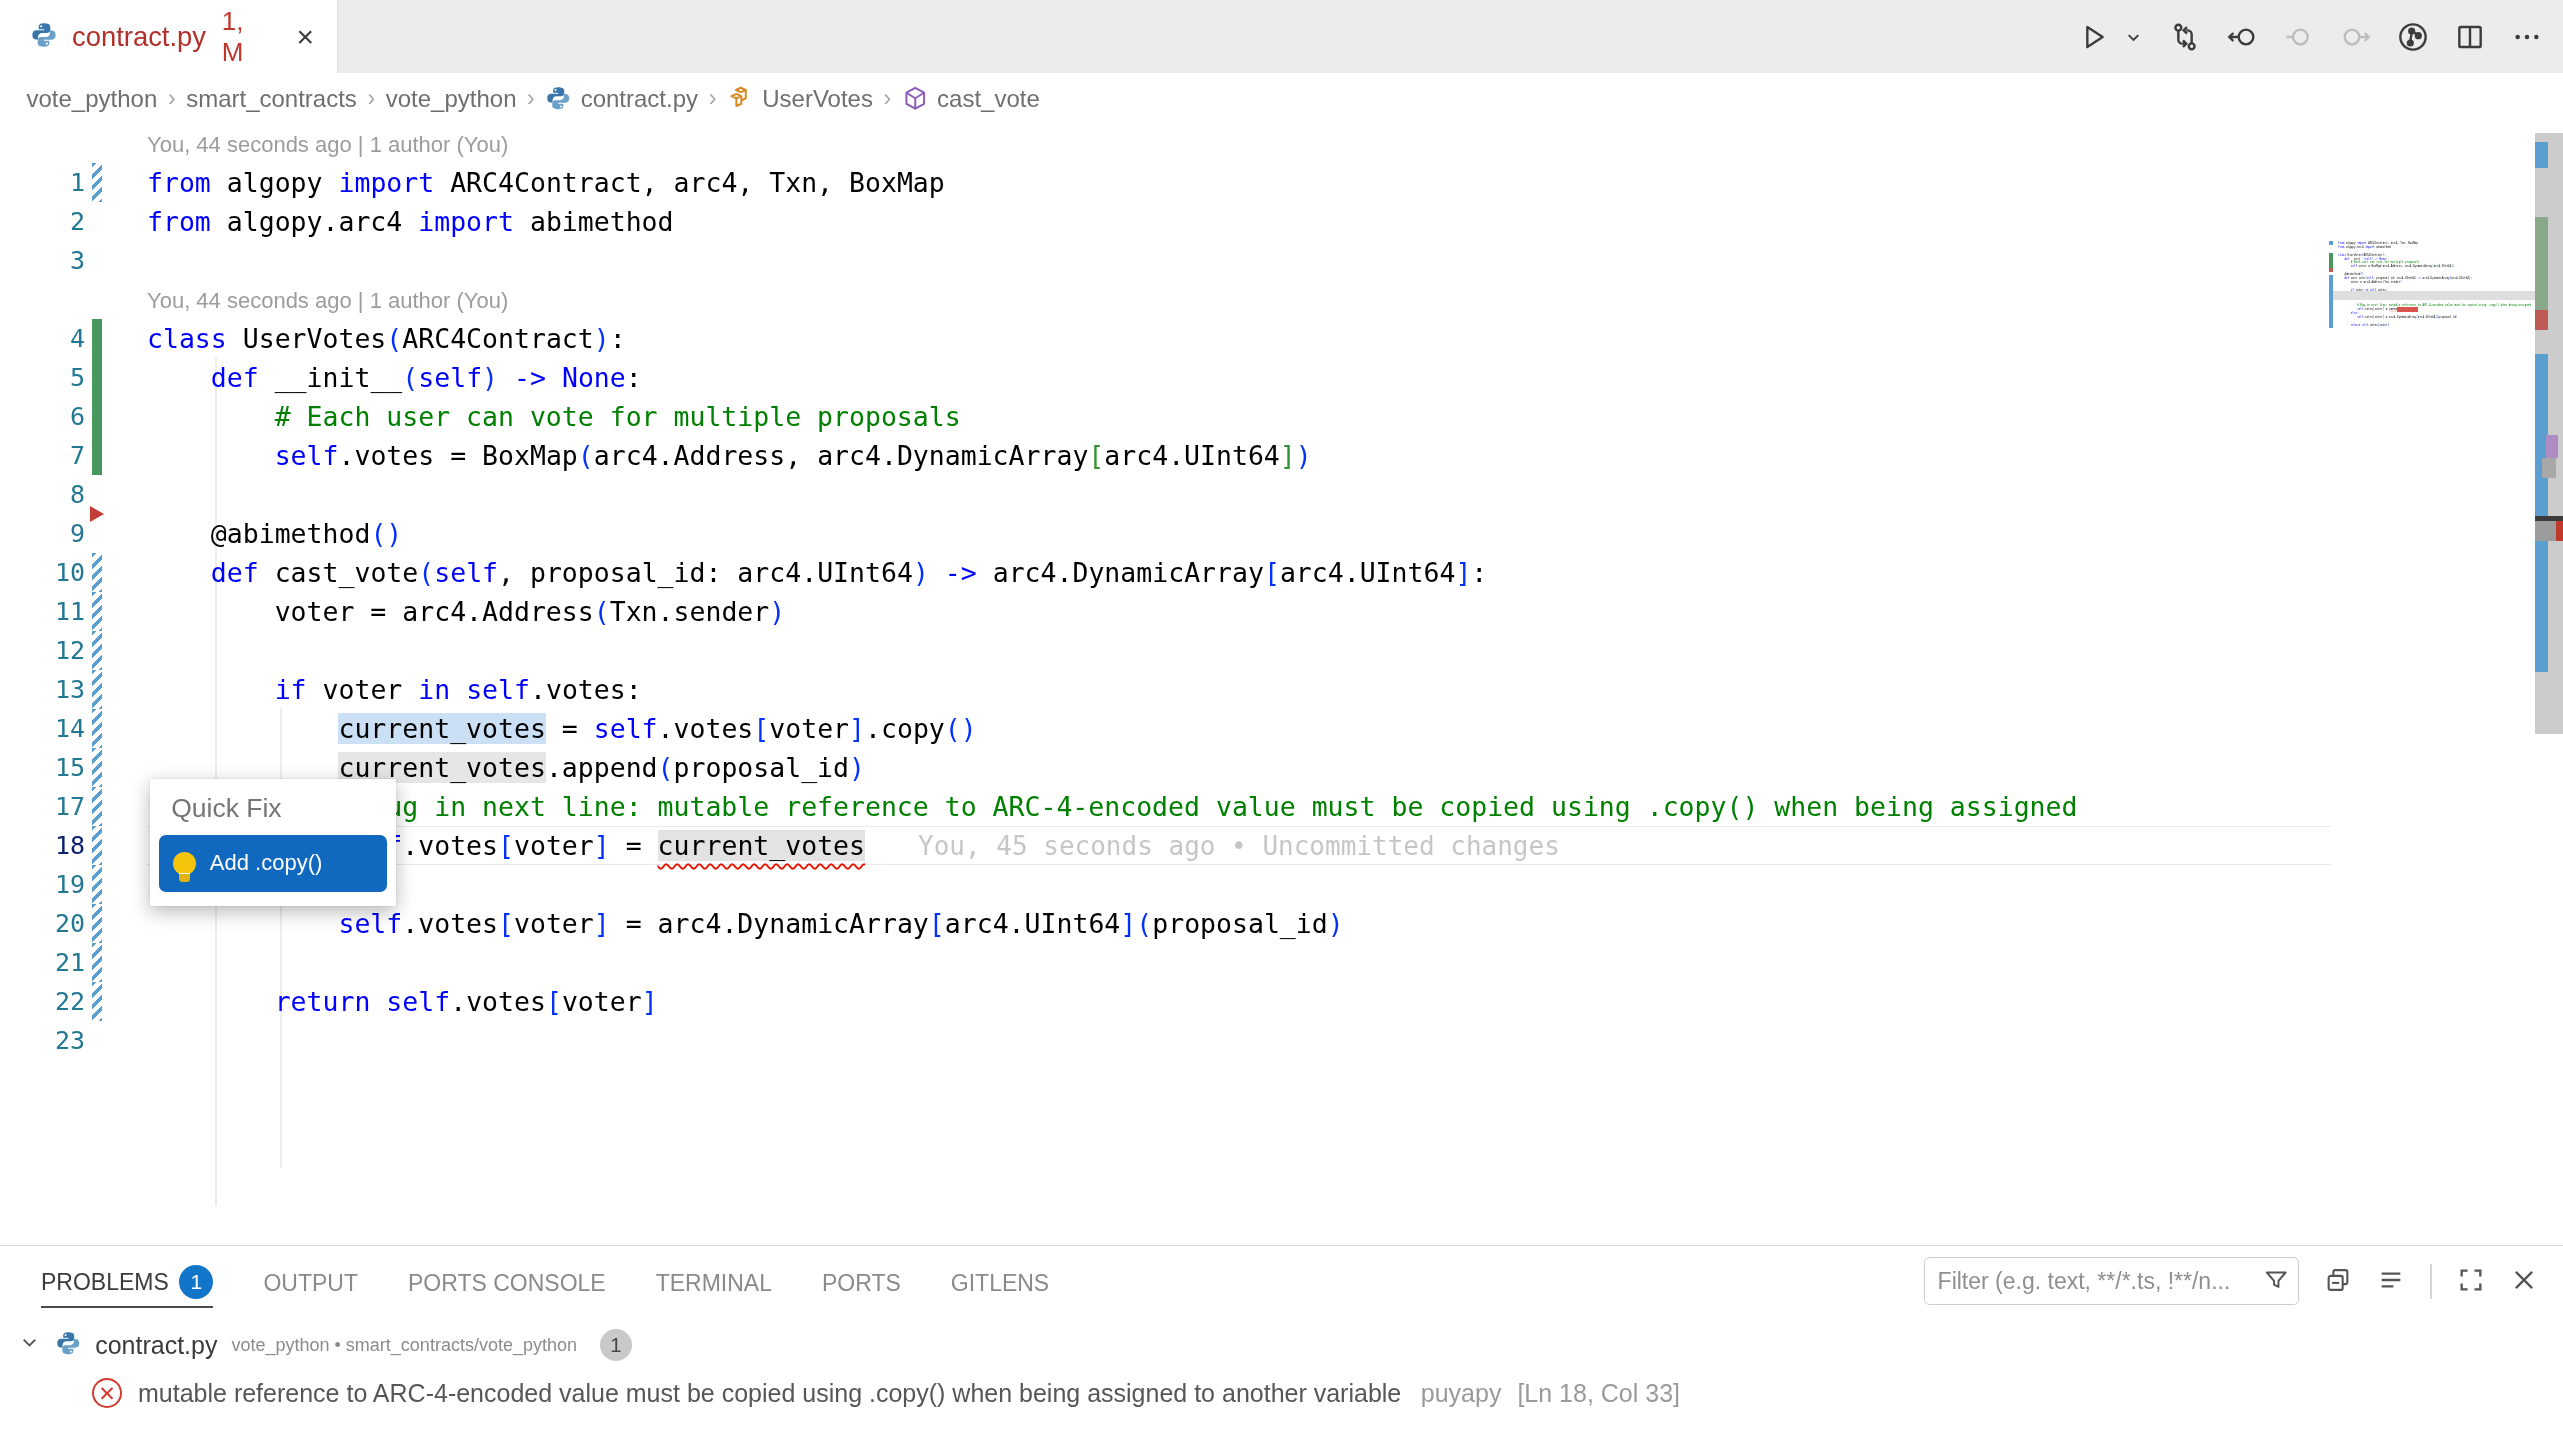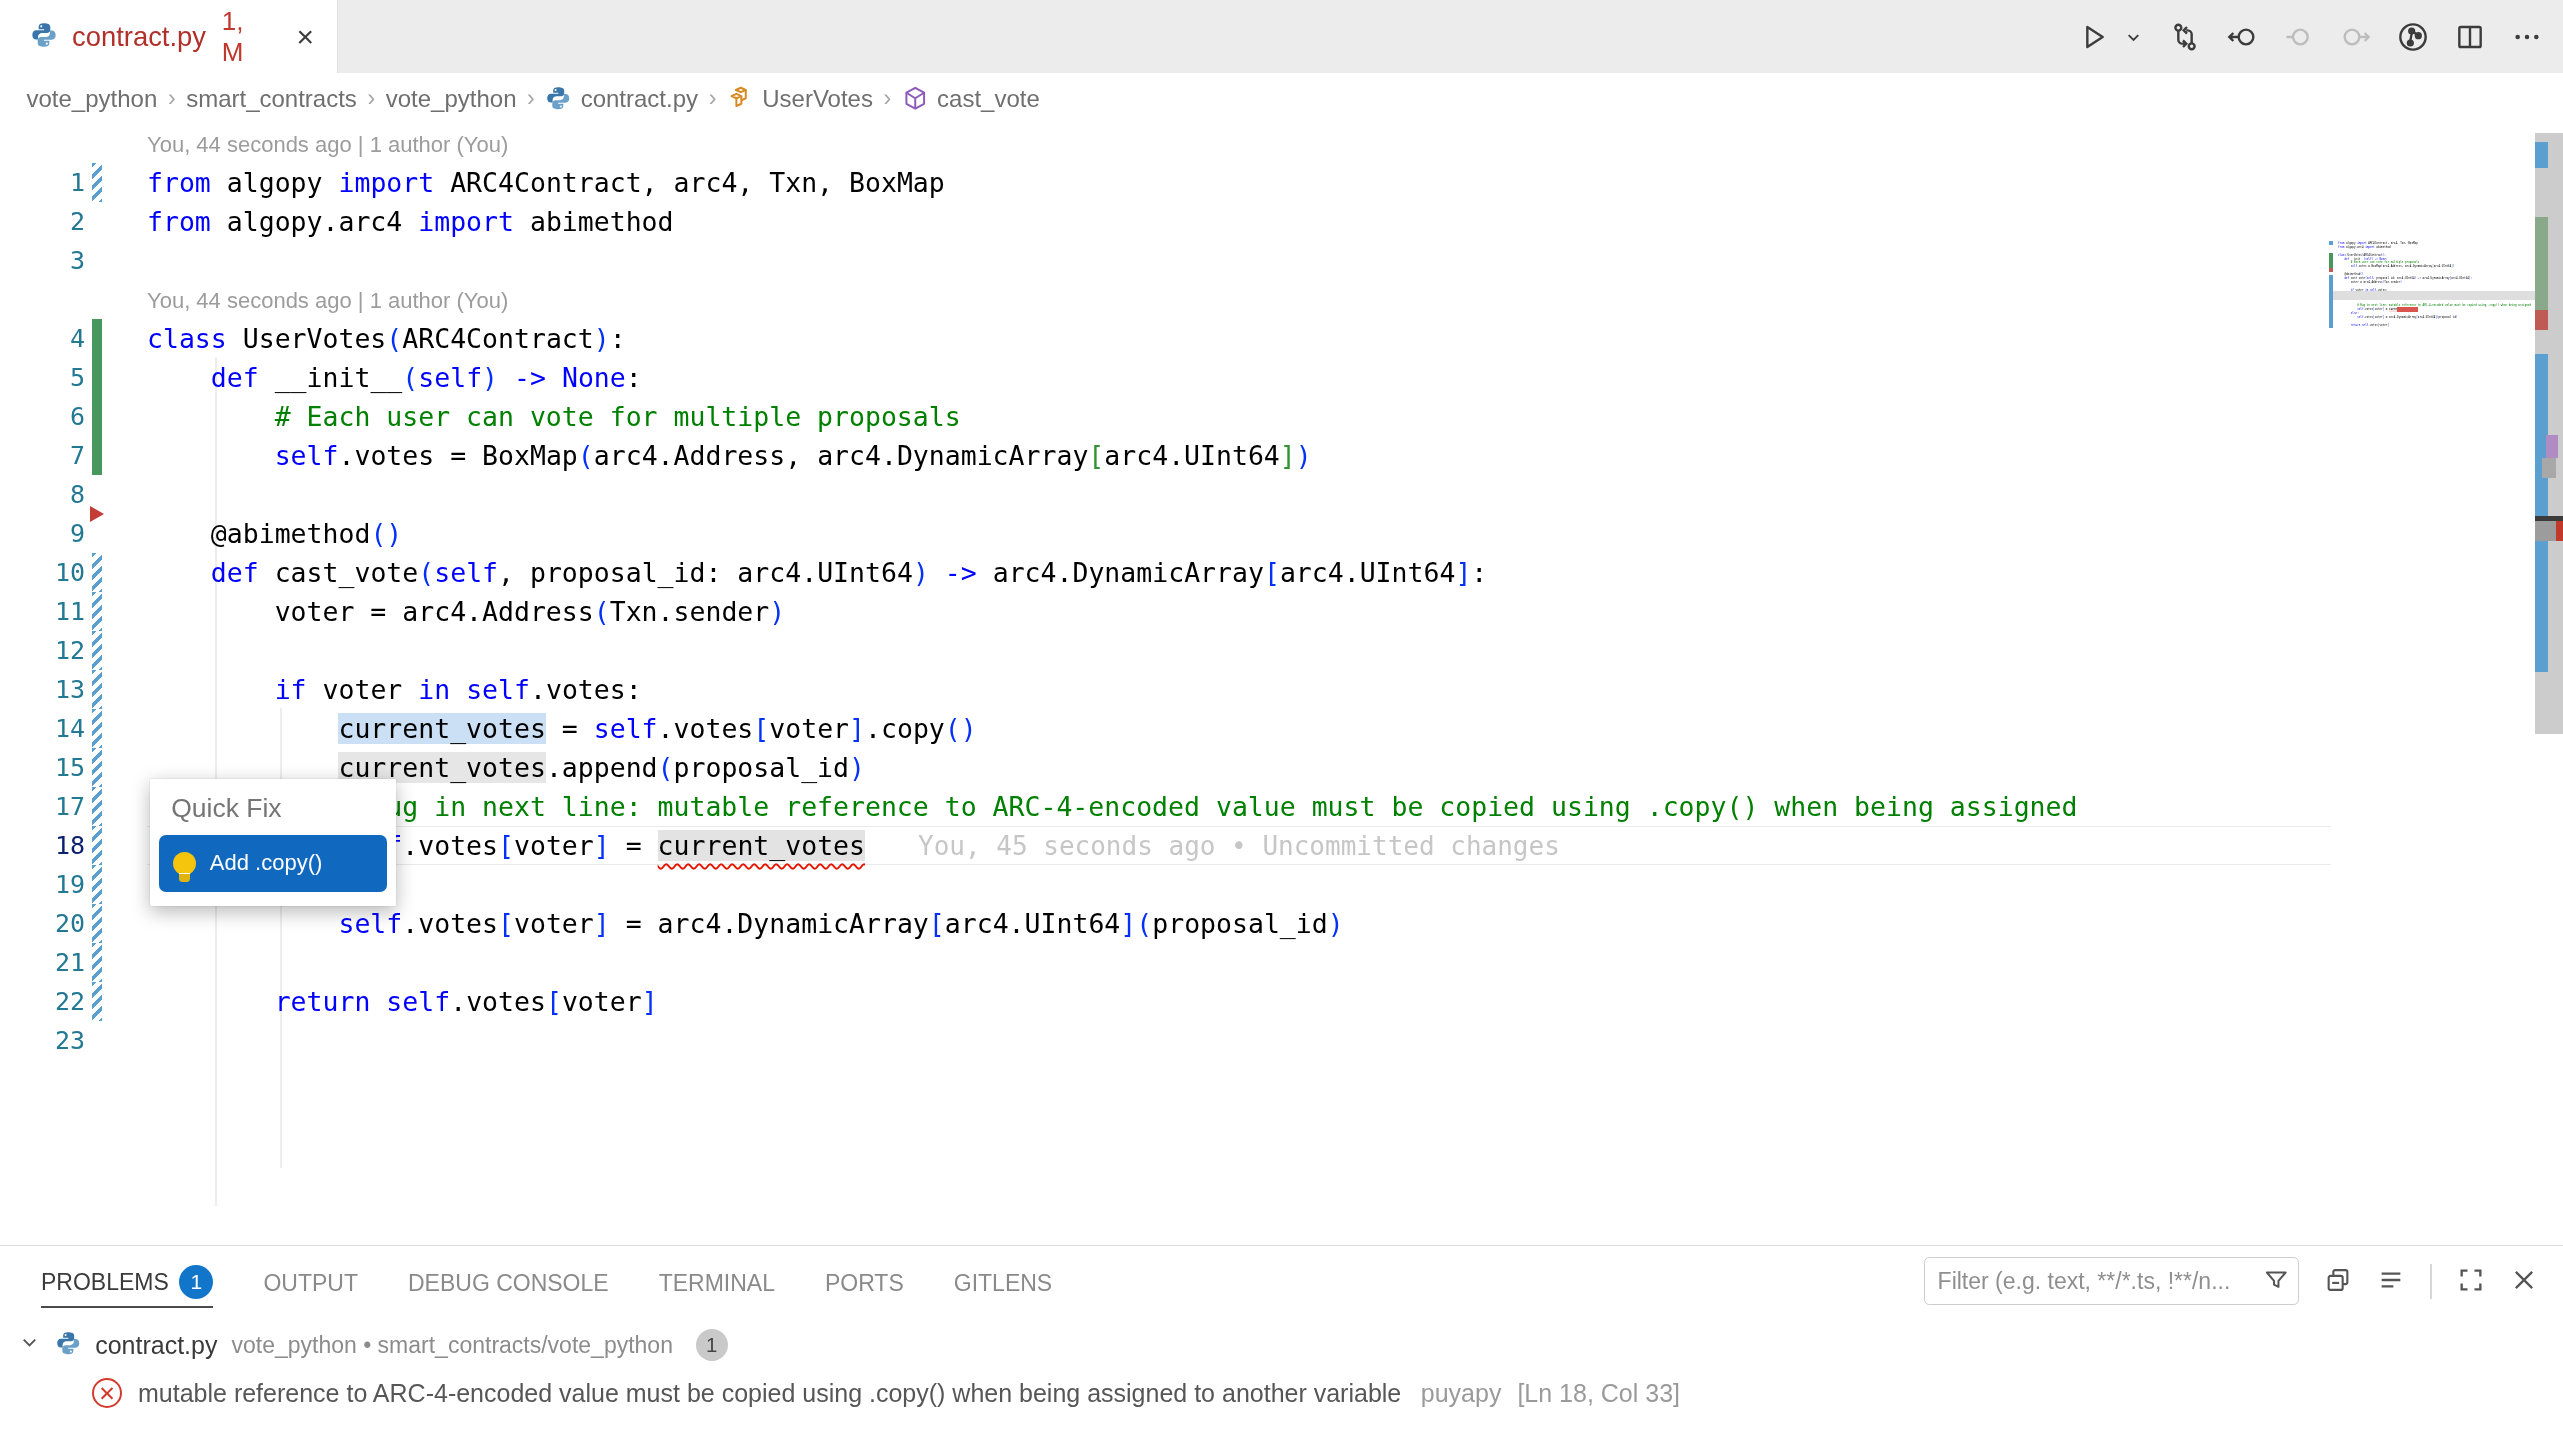--- a/index.html
+++ b/index.html
@@ -97,21 +97,21 @@
   #filter-box { width:375px; height:48px; border:1.8px solid #cdcdcd; border-radius:5.3px;
                 display:flex; align-items:center; padding:0 8.8px 0 12.4px; background:#fff; }
   #filter-input { flex:1; border:none; outline:none; font-size:23px; color:#444;
                   font-family:"Liberation Sans", sans-serif; min-width:0; }
   #filter-input::placeholder { color:#8f8f8f; }
   .pact svg { width:28px; height:28px; }
   .vdiv { width:1.8px; height:35px; background:#d6d6d6; }
   #problem-file-row { position:absolute; left:17.7px; top:76px; display:flex; align-items:center;
                       gap:14px; height:46px; }
   #pf-name { font-size:25px; color:#3a3a3a; }
-  #pf-path { font-size:23px; color:#8c8c8c; }
+  #pf-path { font-size:18px; color:#8c8c8c; }
   .gray-badge { background:#c9c9c9; color:#444; min-width:32px; height:32px; border-radius:16px;
                 display:flex; align-items:center; justify-content:center; font-size:20.3px;
                 margin-left:8.8px; }
   #problem-row { position:absolute; left:92px; top:124px; display:flex; align-items:center;
                  gap:16px; height:46px; cursor:pointer; }
   #problem-msg { font-size:25px; color:#565656; }
   #problem-src { font-size:25px; color:#9a9a9a; margin-left:3.5px; }
   #problem-loc { font-size:25px; color:#9a9a9a; }
   .err-icon { width:30px; height:30px; border:2.7px solid #d23b2e; border-radius:50%;
               color:#d23b2e; display:flex; align-items:center; justify-content:center;
@@ -327,21 +327,21 @@
   <div id="panel">
     <div id="panel-tabs">
         <div class="ptab active">
           <span>PROBLEMS</span>
           <span class="ptab-badge">1</span>
         </div>
         <div class="ptab">
           <span>OUTPUT</span>
         </div>
         <div class="ptab">
-          <span>DEBUG CONSOLE</span>
+          <span>PORTS CONSOLE</span>
         </div>
         <div class="ptab">
           <span>TERMINAL</span>
         </div>
         <div class="ptab">
           <span>PORTS</span>
         </div>
         <div class="ptab">
           <span>GITLENS</span>
         </div>

